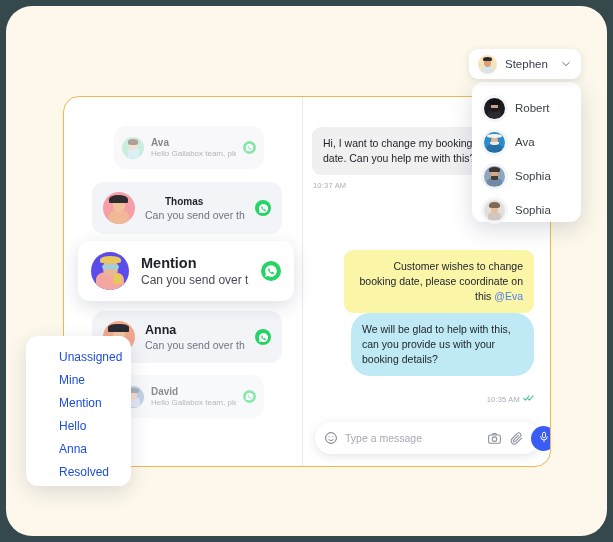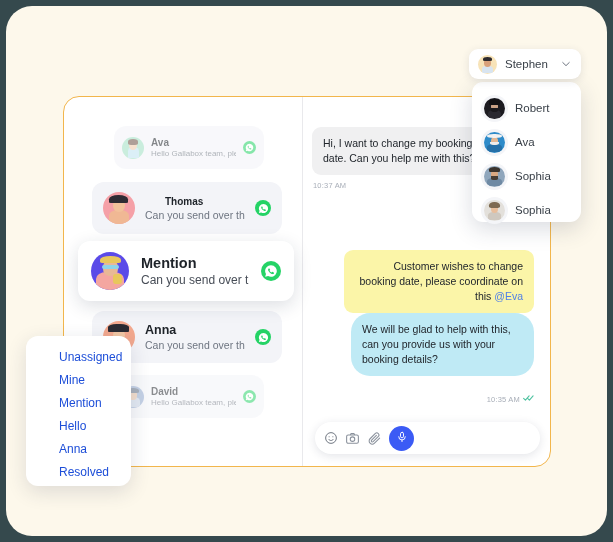--- a/index.html
+++ b/index.html
@@ -429,20 +429,21 @@
 
         <div class="composer">
           <span class="emoji-icon">
             <svg viewBox="0 0 24 24" width="14" height="14" fill="none" stroke="#6E7581" stroke-width="1.7">
                 <circle cx="12" cy="12" r="9.2"></circle>
                 <circle cx="8.8" cy="9.8" r="1" fill="#6E7581" stroke="none"></circle>
                 <circle cx="15.2" cy="9.8" r="1" fill="#6E7581" stroke="none"></circle>
                 <path d="M8.2 14.4c1 1.3 2.3 1.9 3.8 1.9s2.8-.6 3.8-1.9" stroke-linecap="round"></path>
               </svg>
           </span>
+          <input class="msg-input" type="text" placeholder="Type a message" style="">
           <span class="tool-icon">
             <svg viewBox="0 0 24 24" width="15" height="15" fill="none" stroke="#8A919C" stroke-width="1.7" stroke-linejoin="round">
                 <rect x="2.6" y="6.4" width="18.8" height="13.2" rx="2.4"></rect>
                 <circle cx="12" cy="13" r="3.6"></circle>
                 <path d="M8.4 6.4 9.7 4.2h4.6l1.3 2.2"></path>
               </svg>
           </span>
           <span class="tool-icon">
             <svg viewBox="0 0 24 24" width="15" height="15" fill="none" stroke="#8A919C" stroke-width="1.7" stroke-linecap="round">
                 <path d="M20.2 11.3 12 19.5a5 5 0 0 1-7.1-7.1l8.5-8.5a3.4 3.4 0 0 1 4.8 4.8l-8.4 8.4a1.7 1.7 0 0 1-2.4-2.4l7.6-7.6"></path>

